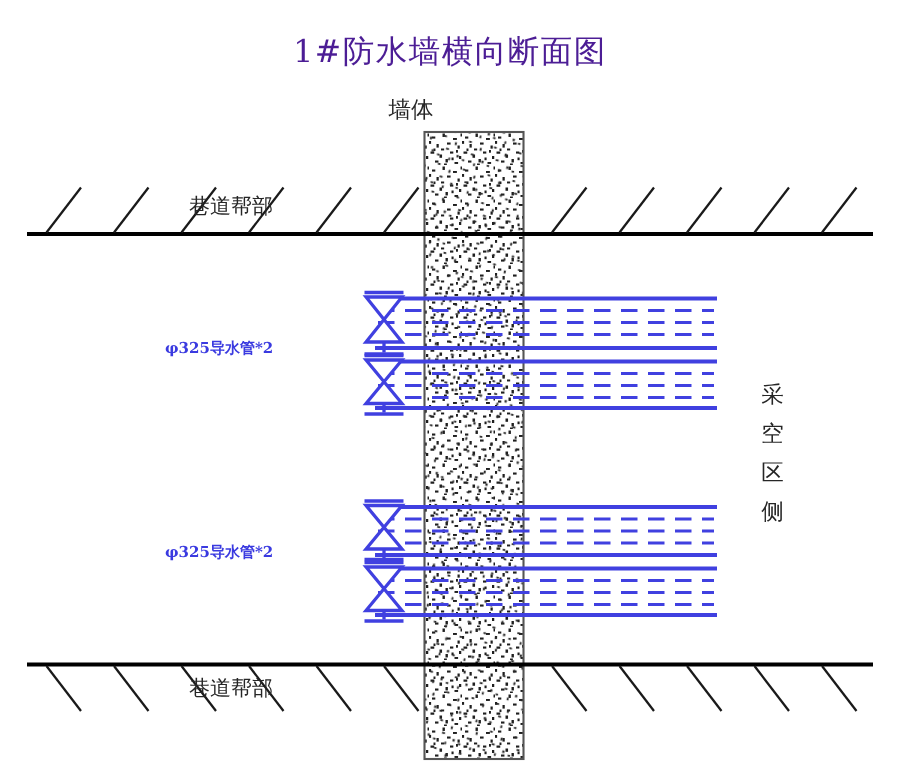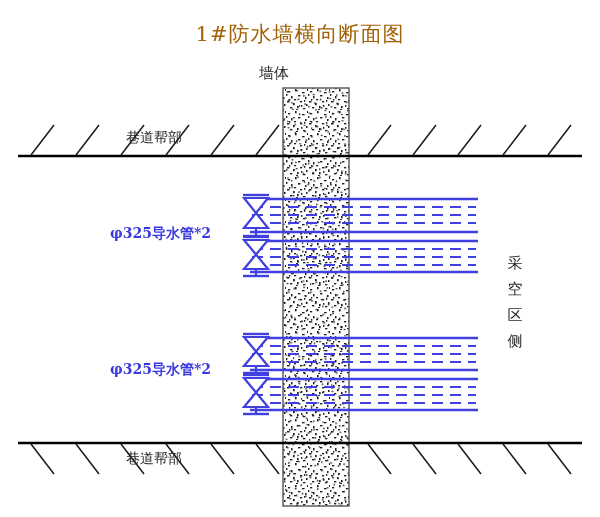--- a/index.html
+++ b/index.html
@@ -22,21 +22,21 @@
     height: 517px;
   }
   .title {
     position: absolute;
     left: 0;
     top: 20px;
     width: 600px;
     text-align: center;
     font-size: 21px;
     font-family: "DejaVu Serif", "Liberation Serif", serif;
-    color: #a16207;
+    color: #4c1d95;
     letter-spacing: 1px;
     white-space: nowrap;
   }
   .lbl {
     position: absolute;
     font-family: "DejaVu Serif", "Liberation Serif", serif;
     color: #262626;
     white-space: nowrap;
   }
   .lbl-wall {
@@ -52,21 +52,21 @@
     font-size: 14px;
   }
   .lbl-rib-bottom {
     left: 126px;
     top: 450px;
     font-size: 14px;
   }
   .lbl-pipe {
     position: absolute;
     color: #3a3ae0;
-    font-size: 14px;
+    font-size: 10px;
     font-family: "DejaVu Serif", "Liberation Serif", serif;
     white-space: nowrap;
     font-weight: bold;
   }
   .lbl-pipe-1 { left: 110px; top: 225px; }
   .lbl-pipe-2 { left: 110px; top: 361px; }
   .lbl-goaf {
     left: 503px;
     top: 250px;
     width: 24px;

